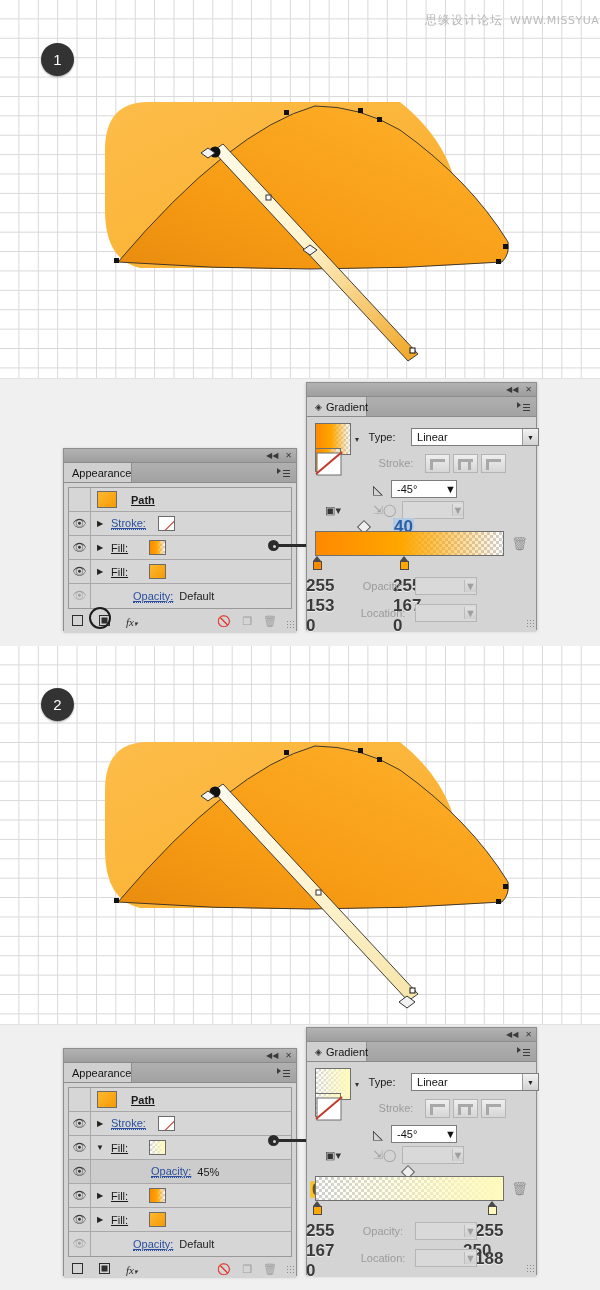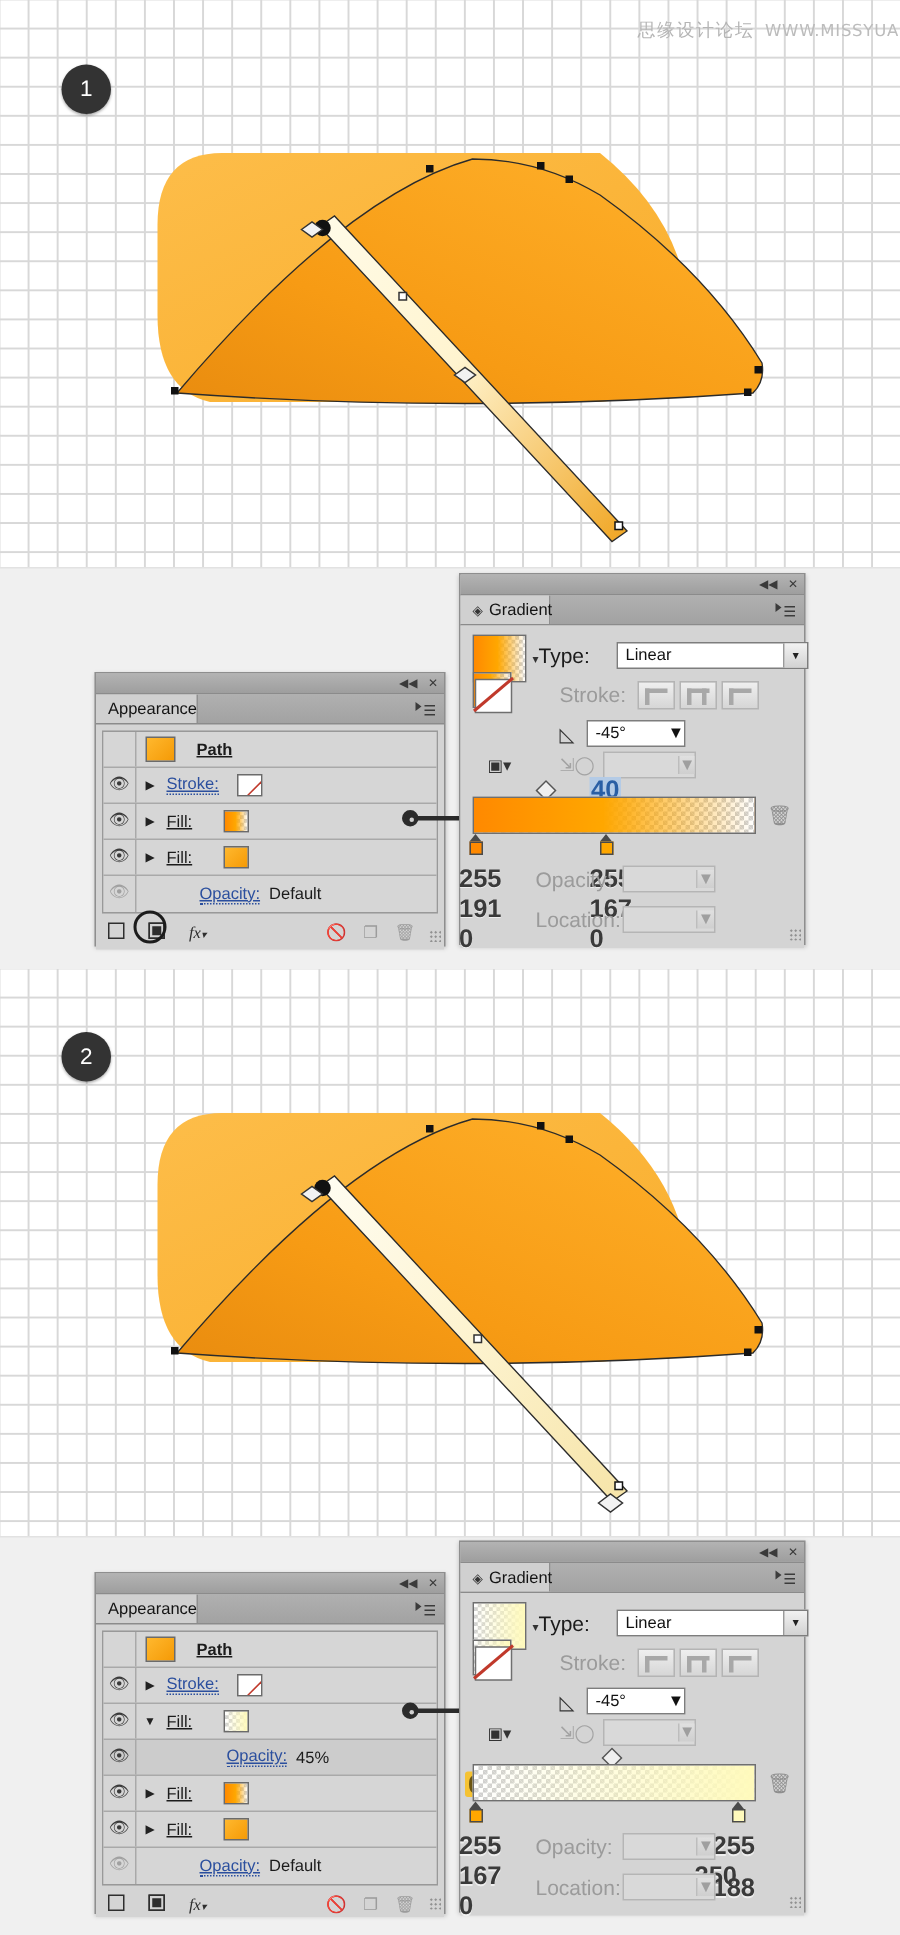--- a/index.html
+++ b/index.html
@@ -157,21 +157,21 @@
     position:absolute;width:22px;height:22px;border-radius:50%;
     border:2.5px solid #1c1c1c;box-sizing:border-box;
   }
   
   .conn-dot{
     position:absolute;width:11px;height:11px;border-radius:50%;
     background:#2b2b2b;border:2px solid #2b2b2b;box-sizing:border-box;
   }
   .conn-dot:after{content:"";position:absolute;left:3px;top:3px;width:3px;height:3px;border-radius:50%;background:#d0d0d0;}
   .conn-line{position:absolute;height:2.5px;background:#2b2b2b;}
-  .gp-lbl{width:46px;text-align:left;font-size:14px;color:#1b1b1b;margin-right:6px;}
+  .gp-lbl{width:46px;text-align:center;font-size:11px;color:#1b1b1b;margin-right:6px;}
   .gp-lbl.dim{color:#9b9b9b;}
   .gp-select{
     flex:1;height:18px;background:#fff;border:1px solid #7d7d7d;
     display:flex;align-items:center;justify-content:space-between;
     font-size:11px;color:#111;padding:0 0 0 5px;box-sizing:border-box;
   }
   .gp-select .caret{
     width:15px;height:16px;background:linear-gradient(#f2f2f2,#d2d2d2);
     border-left:1px solid #9a9a9a;display:flex;align-items:center;justify-content:center;
     font-size:7px;color:#222;
@@ -460,21 +460,21 @@
           <div class="tip"></div>
             <div class="box" style="background:#ff8900"></div>
         </div>
         <div class="stop" style="left:85px;">
           <div class="tip"></div>
             <div class="box" style="background:#ffa700"></div>
         </div>
       </div>
 
       <div class="rgbnum" style="left:-1px;top:160px;"><span>255</span></div>
-      <div class="rgbnum" style="left:-1px;top:180px;"><span>191</span></div>
+      <div class="rgbnum" style="left:-1px;top:180px;"><span>153</span></div>
       <div class="rgbnum" style="left:-1px;top:200px;"><span>0</span></div>
 
       <div class="rgbnum" style="left:86px;top:160px;"><span>255</span></div>
       <div class="rgbnum" style="left:86px;top:180px;"><span>167</span></div>
       <div class="rgbnum" style="left:86px;top:200px;"><span>0</span></div>
 
       <div style="position:absolute;left:50px;top:160px;display:flex;align-items:center;">
         <div class="gp-lbl dim" style="width:52px;">Opacity:</div>
         <div class="gp-field dis" style="width:62px;">
           <span></span>

